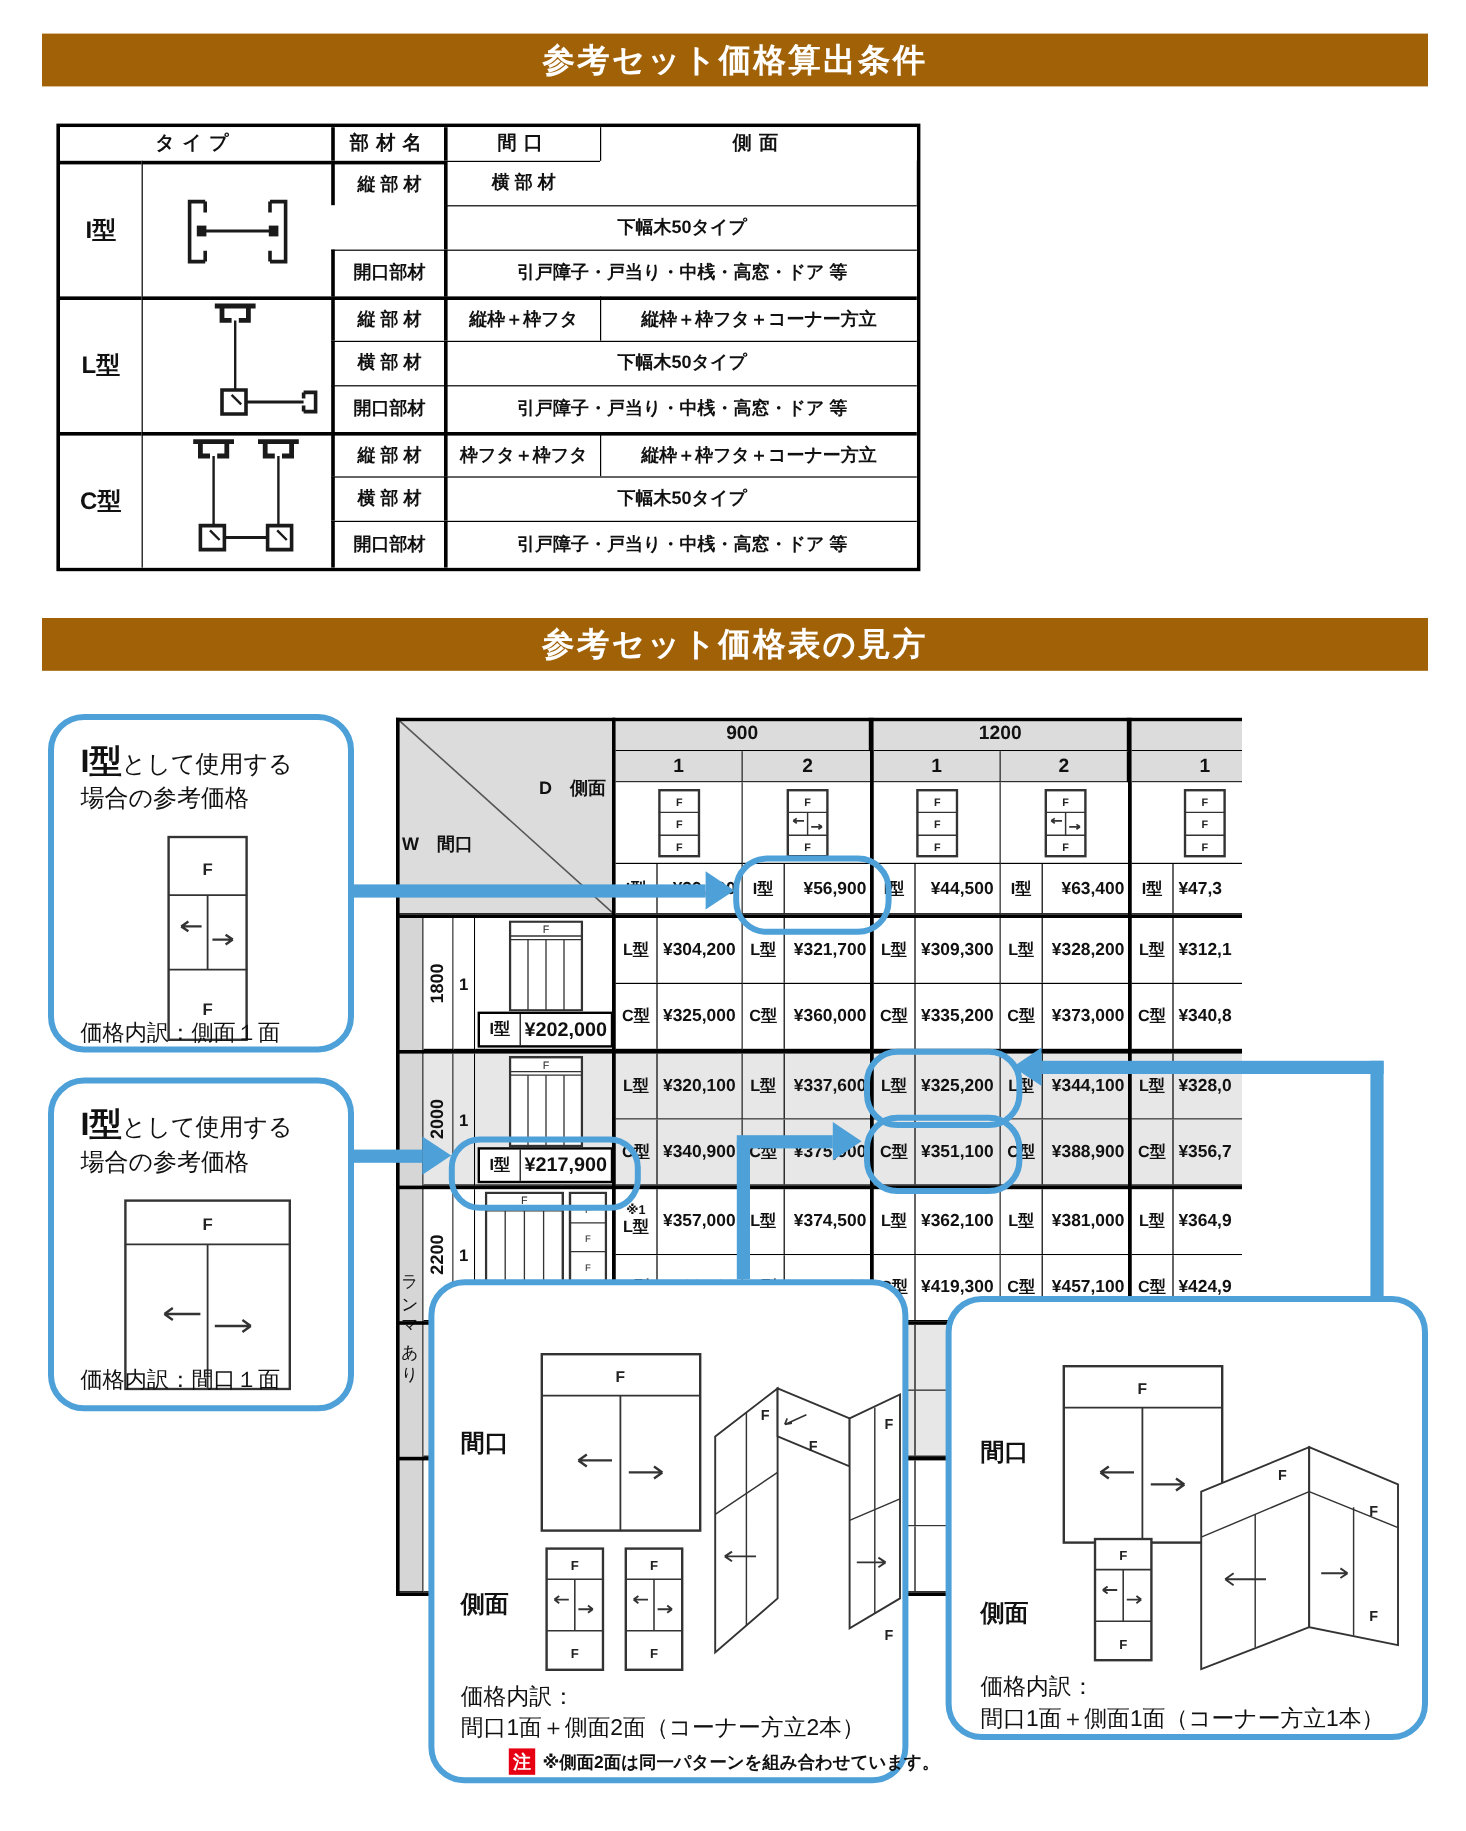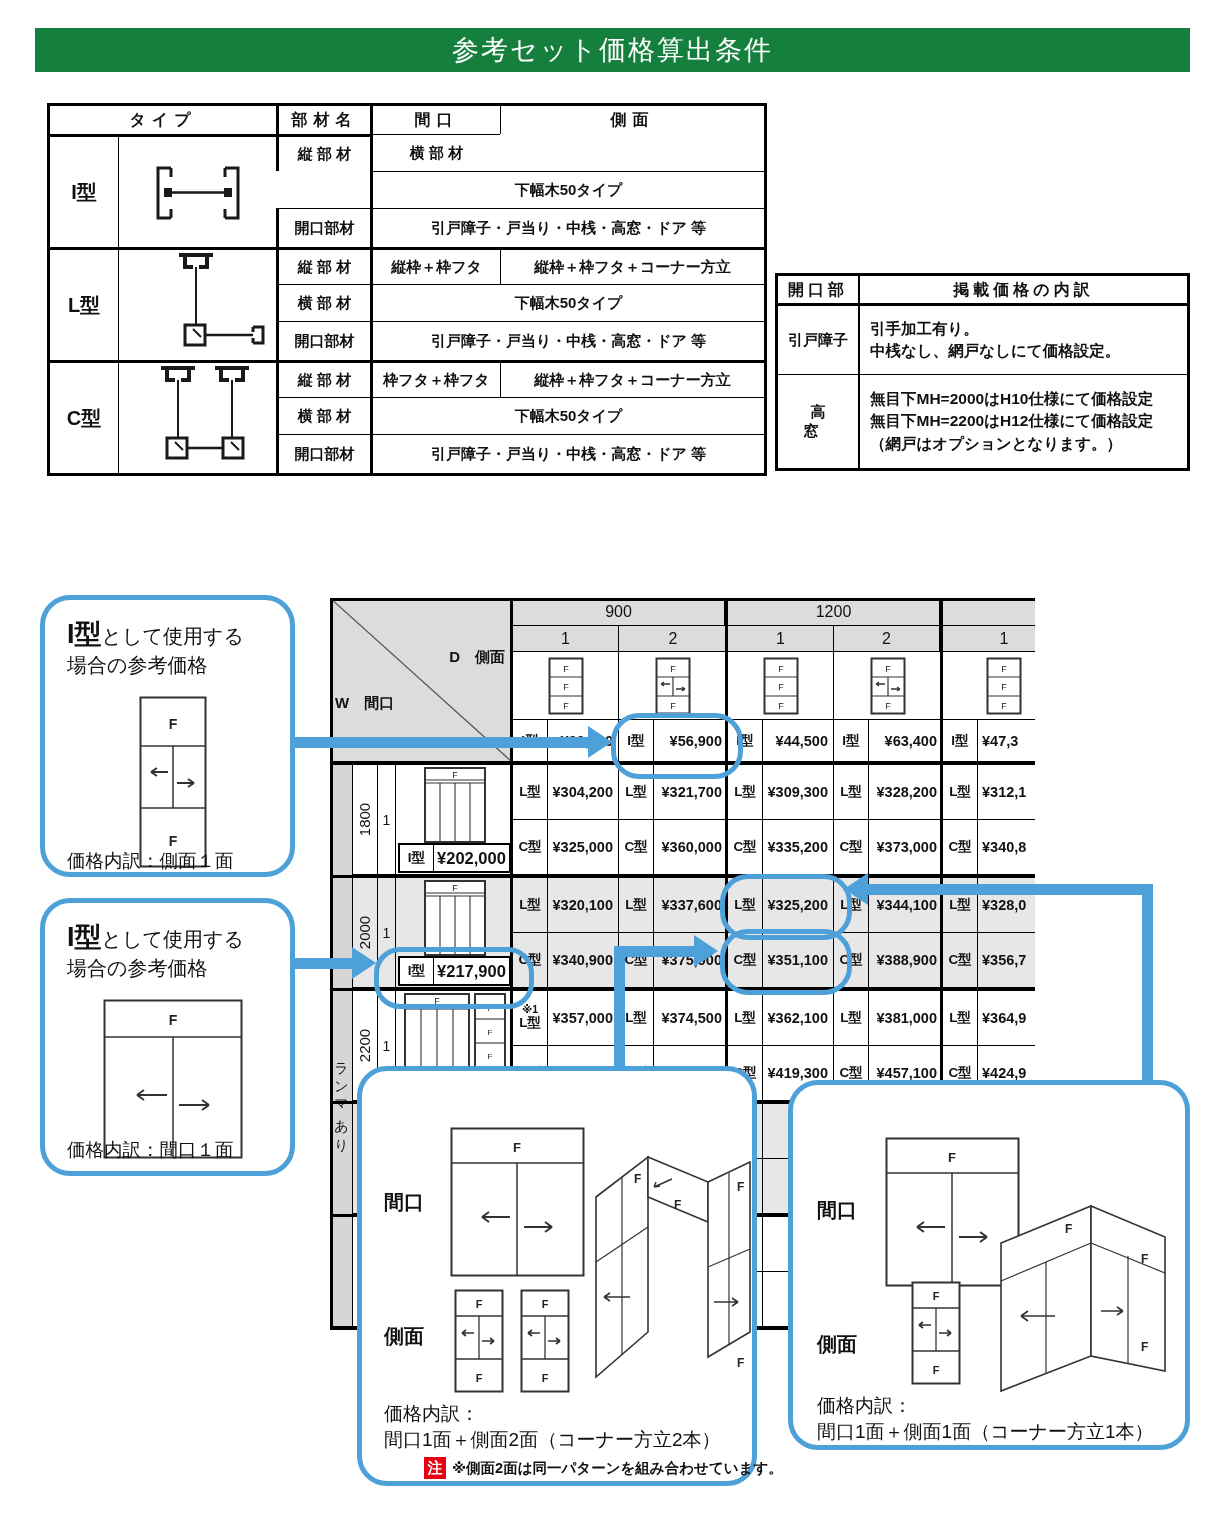--- a/index.html
+++ b/index.html
@@ -1,36 +1,36 @@
 <!DOCTYPE html>
 <html><head>
 <meta charset="utf-8">
 <style>
   html,body{margin:0;padding:0;background:#fff;}
   body{font-family:"Liberation Sans","DejaVu Sans",sans-serif;color:#111;}
   .page{position:relative;width:1222px;height:1526px;background:#fff;overflow:hidden;}
   .abs{position:absolute;box-sizing:border-box;}
   
-  .secbar{position:absolute;left:35px;width:1155px;height:44px;background:#15803d;
+  .secbar{position:absolute;left:35px;width:1155px;height:44px;background:#a16207;
           display:flex;align-items:center;justify-content:center;color:#fff;
-          font-size:27px;font-weight:normal;letter-spacing:2px;}
+          font-size:27px;font-weight:bold;letter-spacing:2px;}
   
   .gtable{position:absolute;display:grid;border:3px solid #000;background:#fff;box-sizing:border-box;}
   .gc{border-left:1px solid #000;border-top:1px solid #000;display:flex;align-items:center;justify-content:center;
       font-size:15px;box-sizing:border-box;background:#fff;text-align:center;line-height:1.25;}
   .gc.nol{border-left:none;} .gc.not{border-top:none;}
   .bl3{border-left-width:3px !important;} .bt3{border-top-width:3px !important;} .bl2{border-left-width:2px !important;}
   .hd{font-weight:bold;letter-spacing:6px;font-size:16px;}
   .bold{font-weight:bold;}
   .leftcell{justify-content:flex-start;text-align:left;padding-left:10px;}
   .lines{display:flex;flex-direction:column;align-items:flex-start;justify-content:center;font-weight:600;font-size:15.5px;line-height:1.45;}
   
   .ptable{position:absolute;left:330px;top:598px;width:705px;height:732px;overflow:hidden;background:#fff;}
   .cell{position:absolute;background:#fff;border-right:1px solid #000;border-bottom:1px solid #000;box-sizing:border-box;}
-  .ctr{display:flex;align-items:center;justify-content:center;}
+  .ctr{display:flex;align-items:center;justify-content:center;font-weight:bold;}
   .grayc{background:#dcdcdc;}
   .line{position:absolute;background:#000;z-index:2;}
   .rot{transform:rotate(-90deg);font-size:15px;white-space:nowrap;}
   .vtext{writing-mode:vertical-rl;font-size:14px;letter-spacing:3px;}
   .pricecell{display:flex;}
   .plab{width:35px;border-right:1px solid #000;display:flex;align-items:center;justify-content:center;
         font-size:13.5px;font-weight:bold;box-sizing:border-box;flex-shrink:0;}
   .pval{flex:1;display:flex;align-items:center;justify-content:flex-end;padding-right:5px;
         font-size:14.5px;font-weight:600;white-space:nowrap;}
   .pval.ls{justify-content:flex-start;padding-left:4px;}
@@ -123,36 +123,24 @@
     </div>
     <div class="gc bt3 bl3 bold">縦 部 材</div>
     <div class="gc bt3 bl3 bold">枠フタ＋枠フタ</div>
     <div class="gc bt3 bold">縦枠＋枠フタ＋コーナー方立</div>
     <div class="gc bl3 bold">横 部 材</div>
     <div class="gc bl3 bold" style="grid-column:4/6;">下幅木50タイプ</div>
     <div class="gc bl3 bold">開口部材</div>
     <div class="gc bl3 bold" style="grid-column:4/6;">引戸障子・戸当り・中桟・高窓・ドア 等</div>
   </div>
 
-  <div class="gtable" style="left:775px;top:273px;width:415px;grid-template-columns:80px 329px;grid-template-rows:27px 71px 94px;">
-    <div class="gc nol not hd" style="letter-spacing:4px;">開口部</div>
-    <div class="gc not hd bl2" style="letter-spacing:4px;">掲載価格の内訳</div>
-    <div class="gc nol bt3 bold">引戸障子</div>
-    <div class="gc bt3 bl2 lines leftcell">
-      <div>引手加工有り。</div>
-      <div>中桟なし、網戸なしにて価格設定。</div>
-    </div>
-    <div class="gc nol bold" style="letter-spacing:14px;text-indent:14px;">高　窓</div>
-    <div class="gc bl2 lines leftcell">
-      <div>無目下MH=2000はH10仕様にて価格設定</div>
-      <div>無目下MH=2200はH12仕様にて価格設定</div>
-      <div>（網戸はオプションとなります。）</div>
-    </div>
-  </div>
-
+
+  <div class="secbar" style="top:515px;">
+    <span>参考セット価格表の見方</span>
+  </div>
 
   <div class="ptable">
 
     <div class="cell grayc" style="left:0;top:0;width:182px;height:164px;">
       <svg class="abs" width="182" height="164" style="left:0;top:0;">
         <line x1="0" y1="0" x2="182" y2="164" stroke="#555" stroke-width="1.3"></line>
       </svg>
       <div class="abs" style="top:50px;right:6px;font-size:15px;font-weight:bold;">D　側面</div>
       <div class="abs" style="top:96px;left:5px;font-size:15px;font-weight:bold;">W　間口</div>
     </div>

